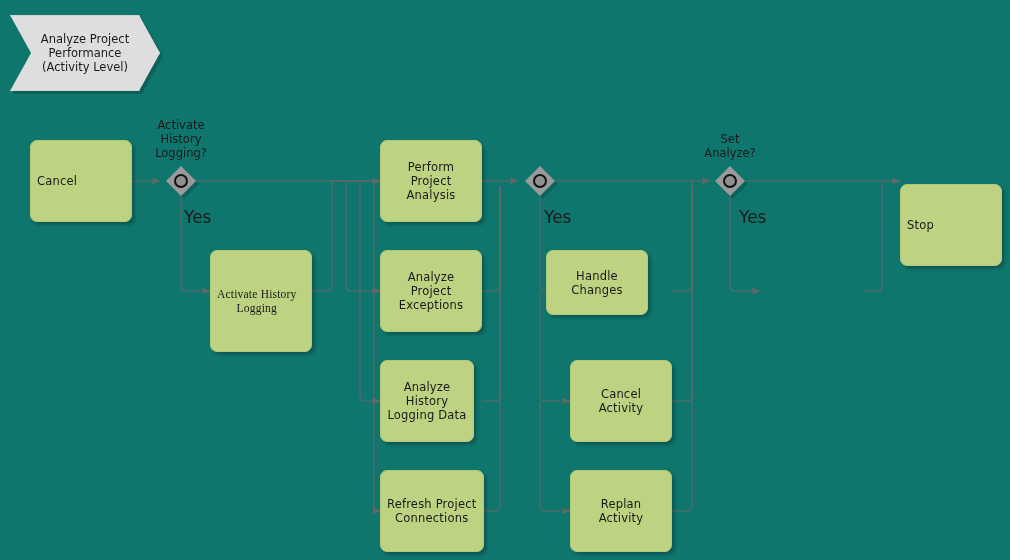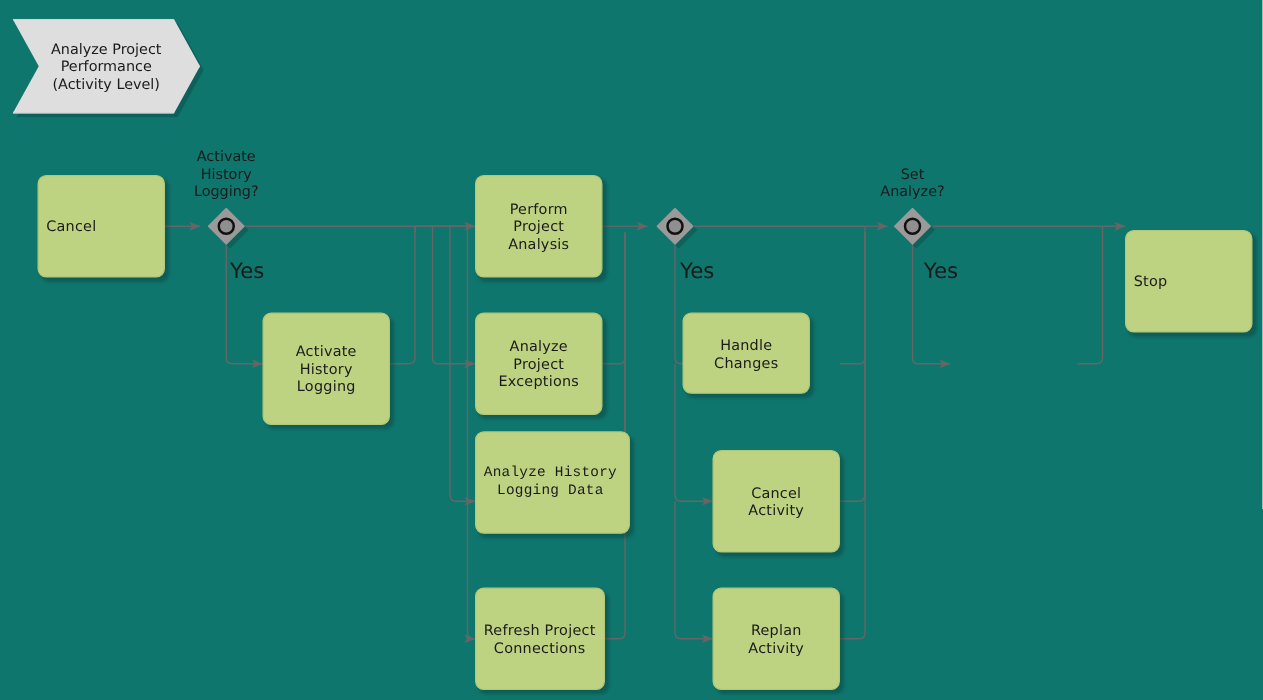--- a/index.html
+++ b/index.html
@@ -206,36 +206,36 @@
     <div class="banner-shape"></div>
     <div class="banner-text">Analyze Project
 Performance
 (Activity Level)</div>
   </div>
 
   <div class="node-box" style="left:30px; top:140px; width:102px; height:82px;">
     <span class="box-label">Cancel</span>
   </div>
 
-  <div class="node-box" style="left:210px; top:250px; width:102px; height:90px;">
+  <div class="node-box" style="left:210px; top:250px; width:102px; height:102px;font-family:Liberation Serif, serif;">
     <span class="box-label">Activate History
 Logging</span>
   </div>
 
   <div class="node-box" style="left:380px; top:140px; width:102px; height:82px;">
     <span class="box-label">Perform Project
 Analysis</span>
   </div>
 
   <div class="node-box" style="left:380px; top:250px; width:102px; height:82px;">
     <span class="box-label">Analyze Project
 Exceptions</span>
   </div>
 
-  <div class="node-box" style="left:380px; top:345px; width:124px; height:82px;font-family:Liberation Mono, monospace;">
+  <div class="node-box" style="left:380px; top:360px; width:94px; height:82px;">
     <span class="box-label">Analyze History
 Logging Data</span>
   </div>
 
   <div class="node-box" style="left:380px; top:470px; width:104px; height:82px;">
     <span class="box-label">Refresh Project
 Connections</span>
   </div>
 
   <div class="node-box" style="left:546px; top:250px; width:102px; height:65px;">

